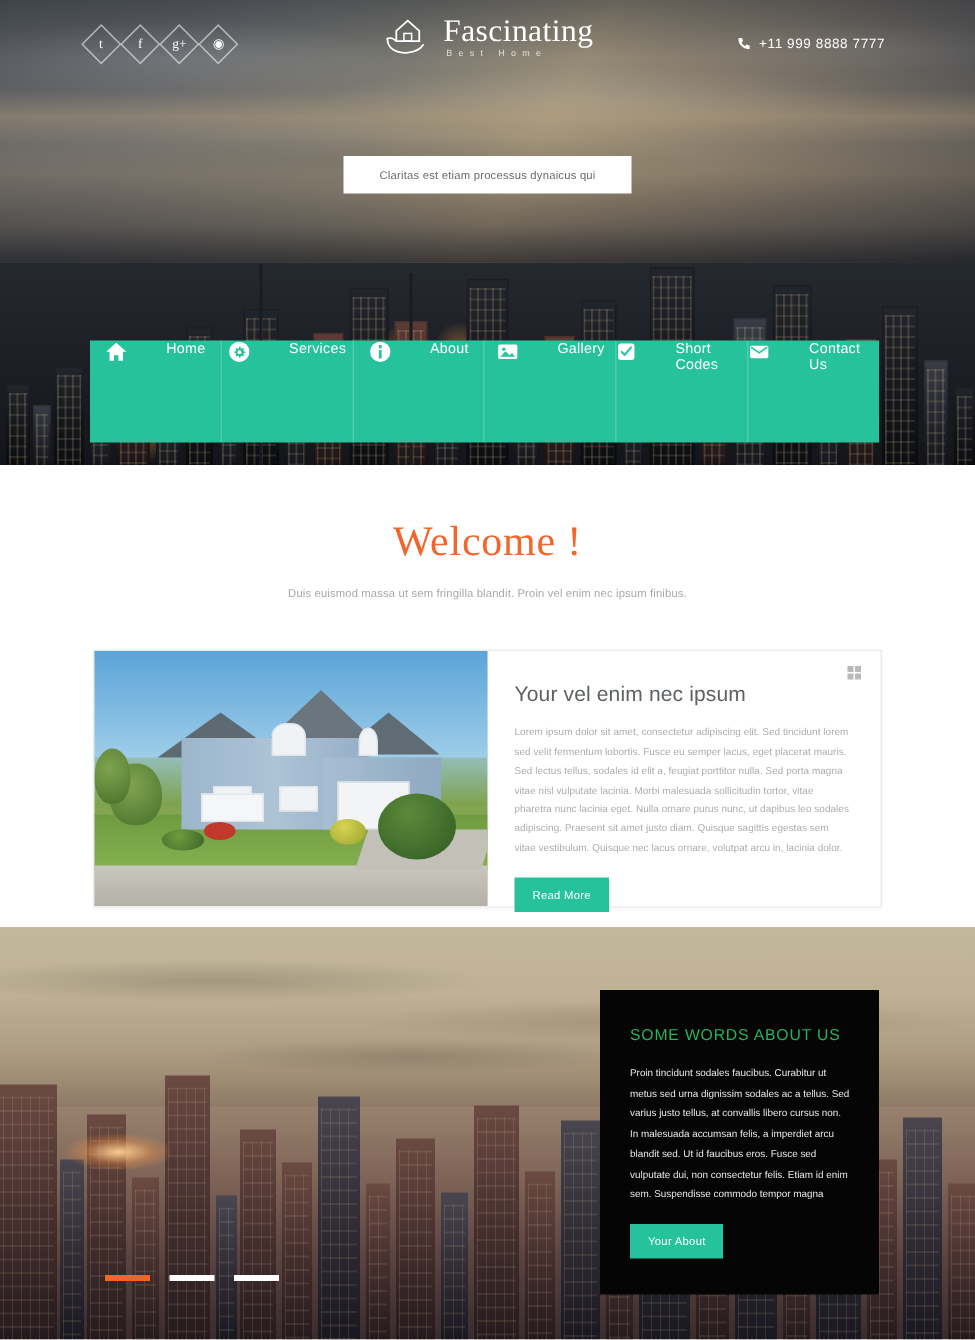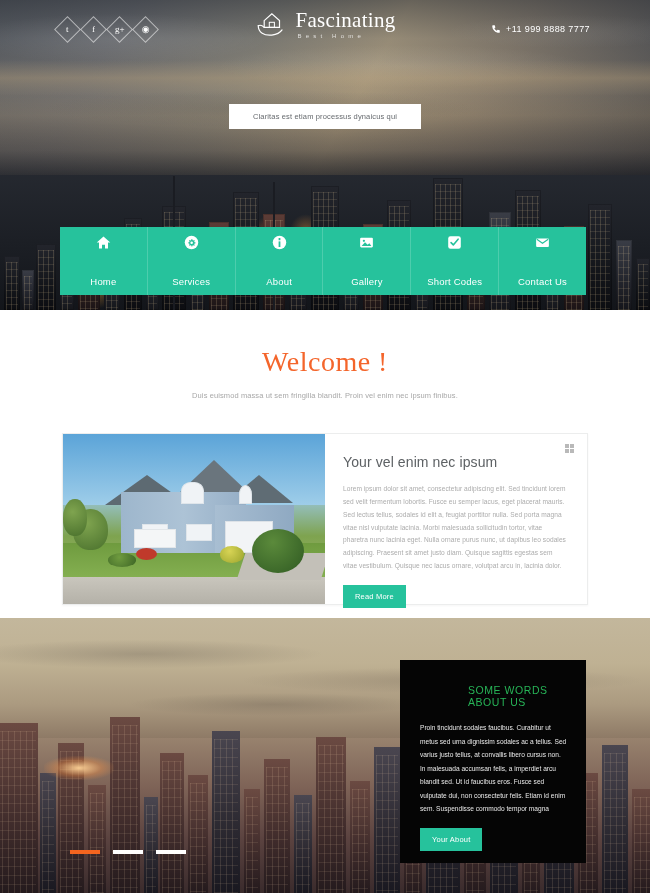--- a/index.html
+++ b/index.html
@@ -138,21 +138,21 @@
   }
 
   
   .nav {
     position:absolute; left:60px; top:227px; width:526px; height:68px;
     background:#26c29c;
     display:flex; z-index:9;
   }
   .nav-item {
     flex:1;
-    display:flex; flex-direction:column; align-items:center; justify-content:center;
+    display:flex; flex-direction:row; align-items:flex-start; justify-content:center;
     gap:26px;
     border-right:1px solid rgba(255,255,255,0.18);
     cursor:pointer;
   }
   .nav-item:last-child { border-right:none; }
   .nav-icon { width:15px; height:15px; color:#fff; display:block; }
   .nav-label { color:#ffffff; font-size:9.5px; letter-spacing:0.2px; }
 
   
   .welcome {
@@ -263,21 +263,21 @@
   }
   .flare{
     position:absolute;left:44px;top:138px;width:70px;height:24px;
     background:radial-gradient(ellipse at center, rgba(255,210,150,0.95), rgba(255,150,70,0.35) 45%, transparent 75%);
   }
   .about-panel {
     position:absolute; right:64px; top:42px; width:186px; height:203px;
     background:#050505; z-index:5; padding:24px 18px 0 20px;
   }
   .about-title {
-    color:#27b457; font-size:10.5px; letter-spacing:0.55px;margin-left:48px;
+    color:#27b457; font-size:10.5px; letter-spacing:0.55px;
   }
   .about-text {
     color:#e9e9e9; font-size:6.6px; line-height:2.05; margin-top:13px;
   }
   .slider-dots {
     position:absolute; left:70px; top:232px; display:flex; gap:13px; z-index:6;
   }
   .dot { width:30px; height:4px; background:#ffffff; cursor:pointer; }
   .dot.active { background:#f4651f; }
 </style>

